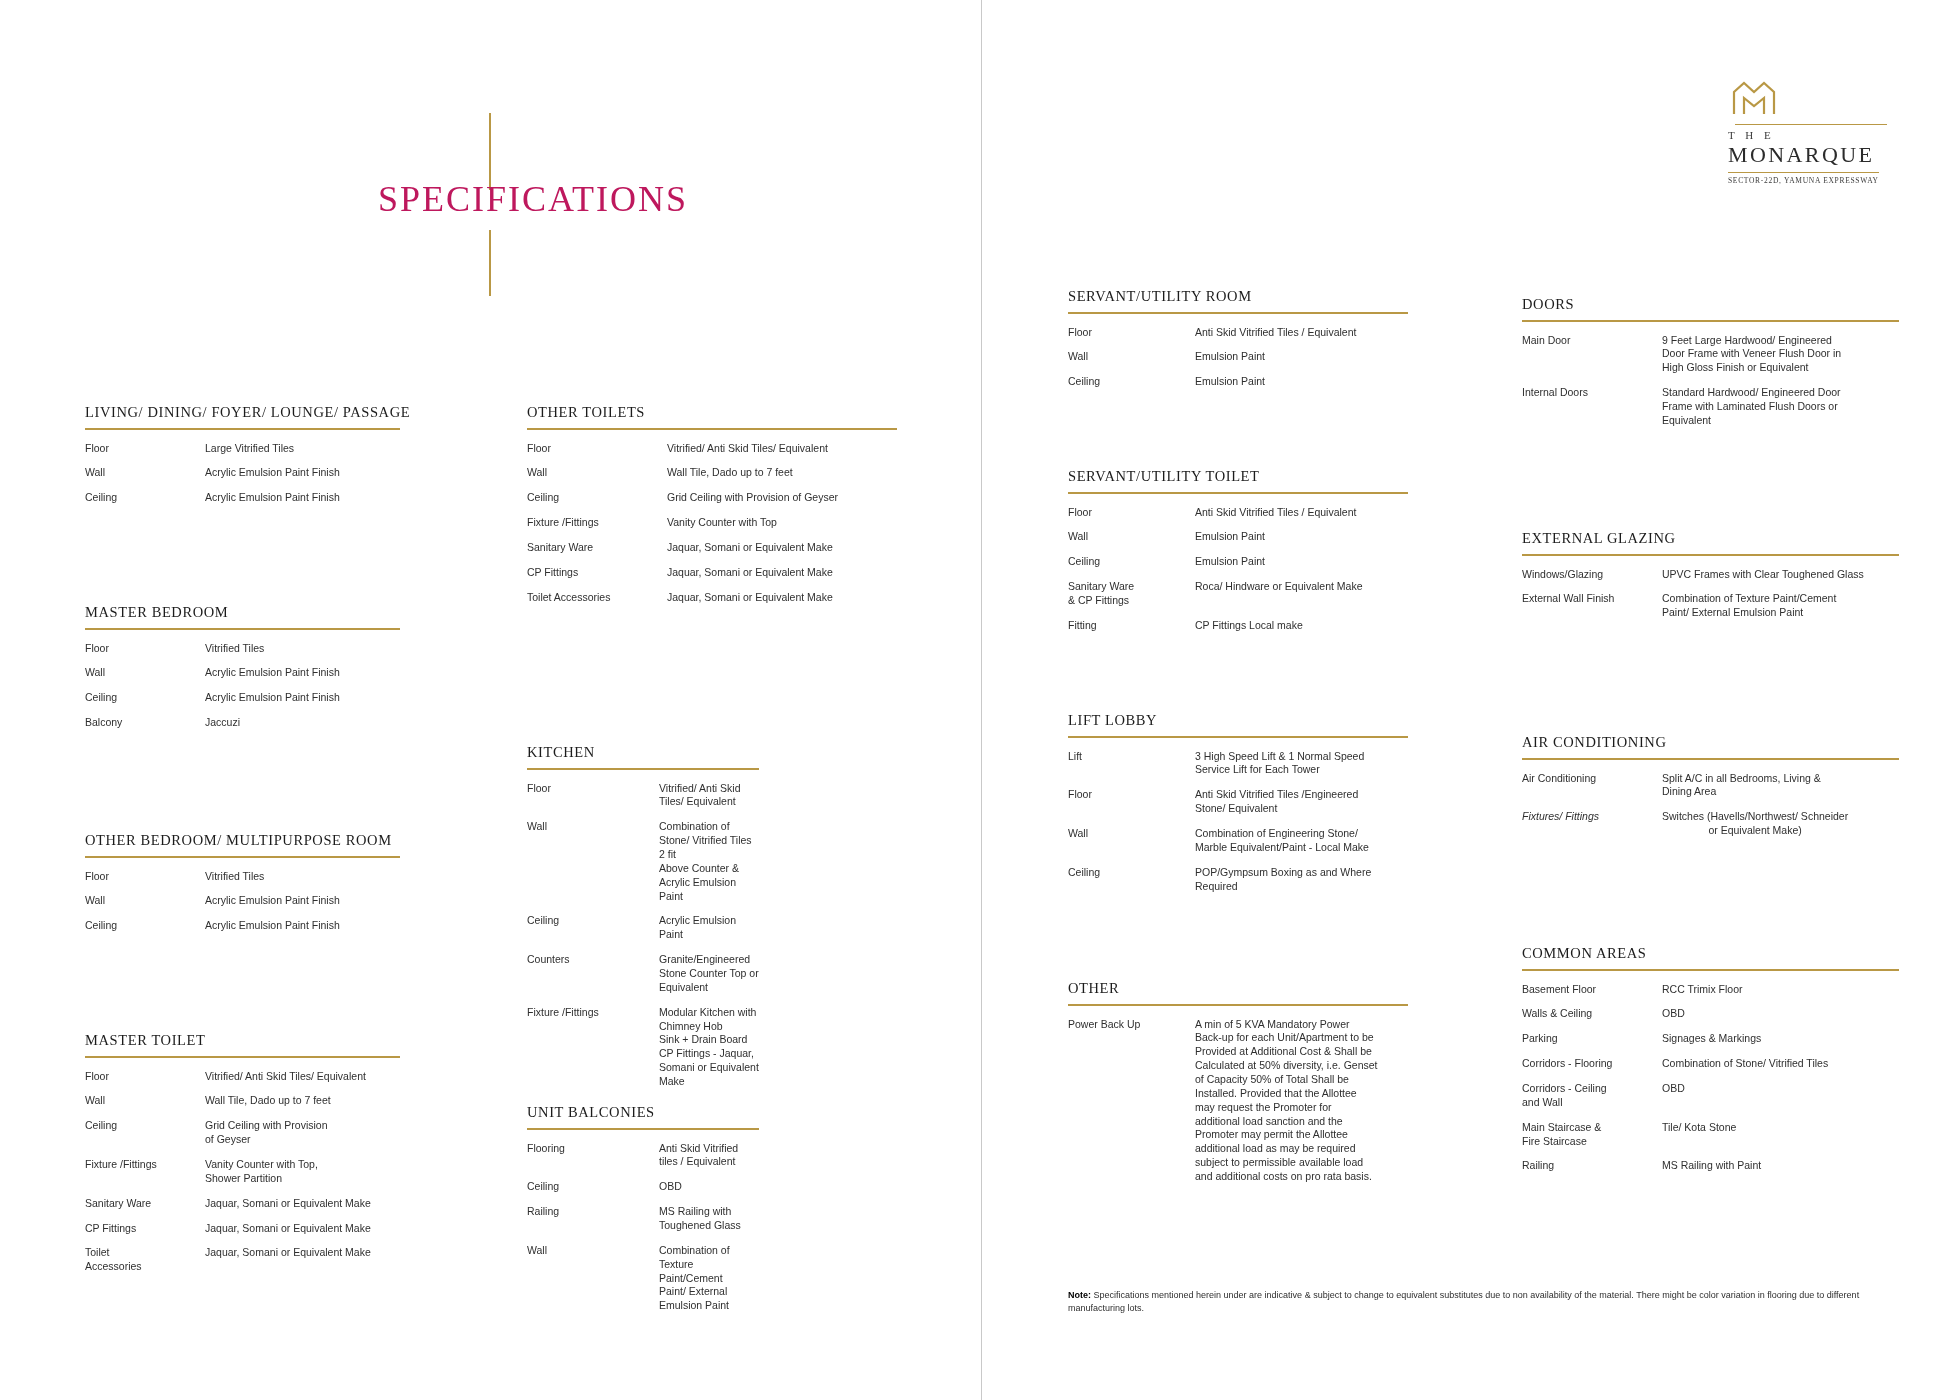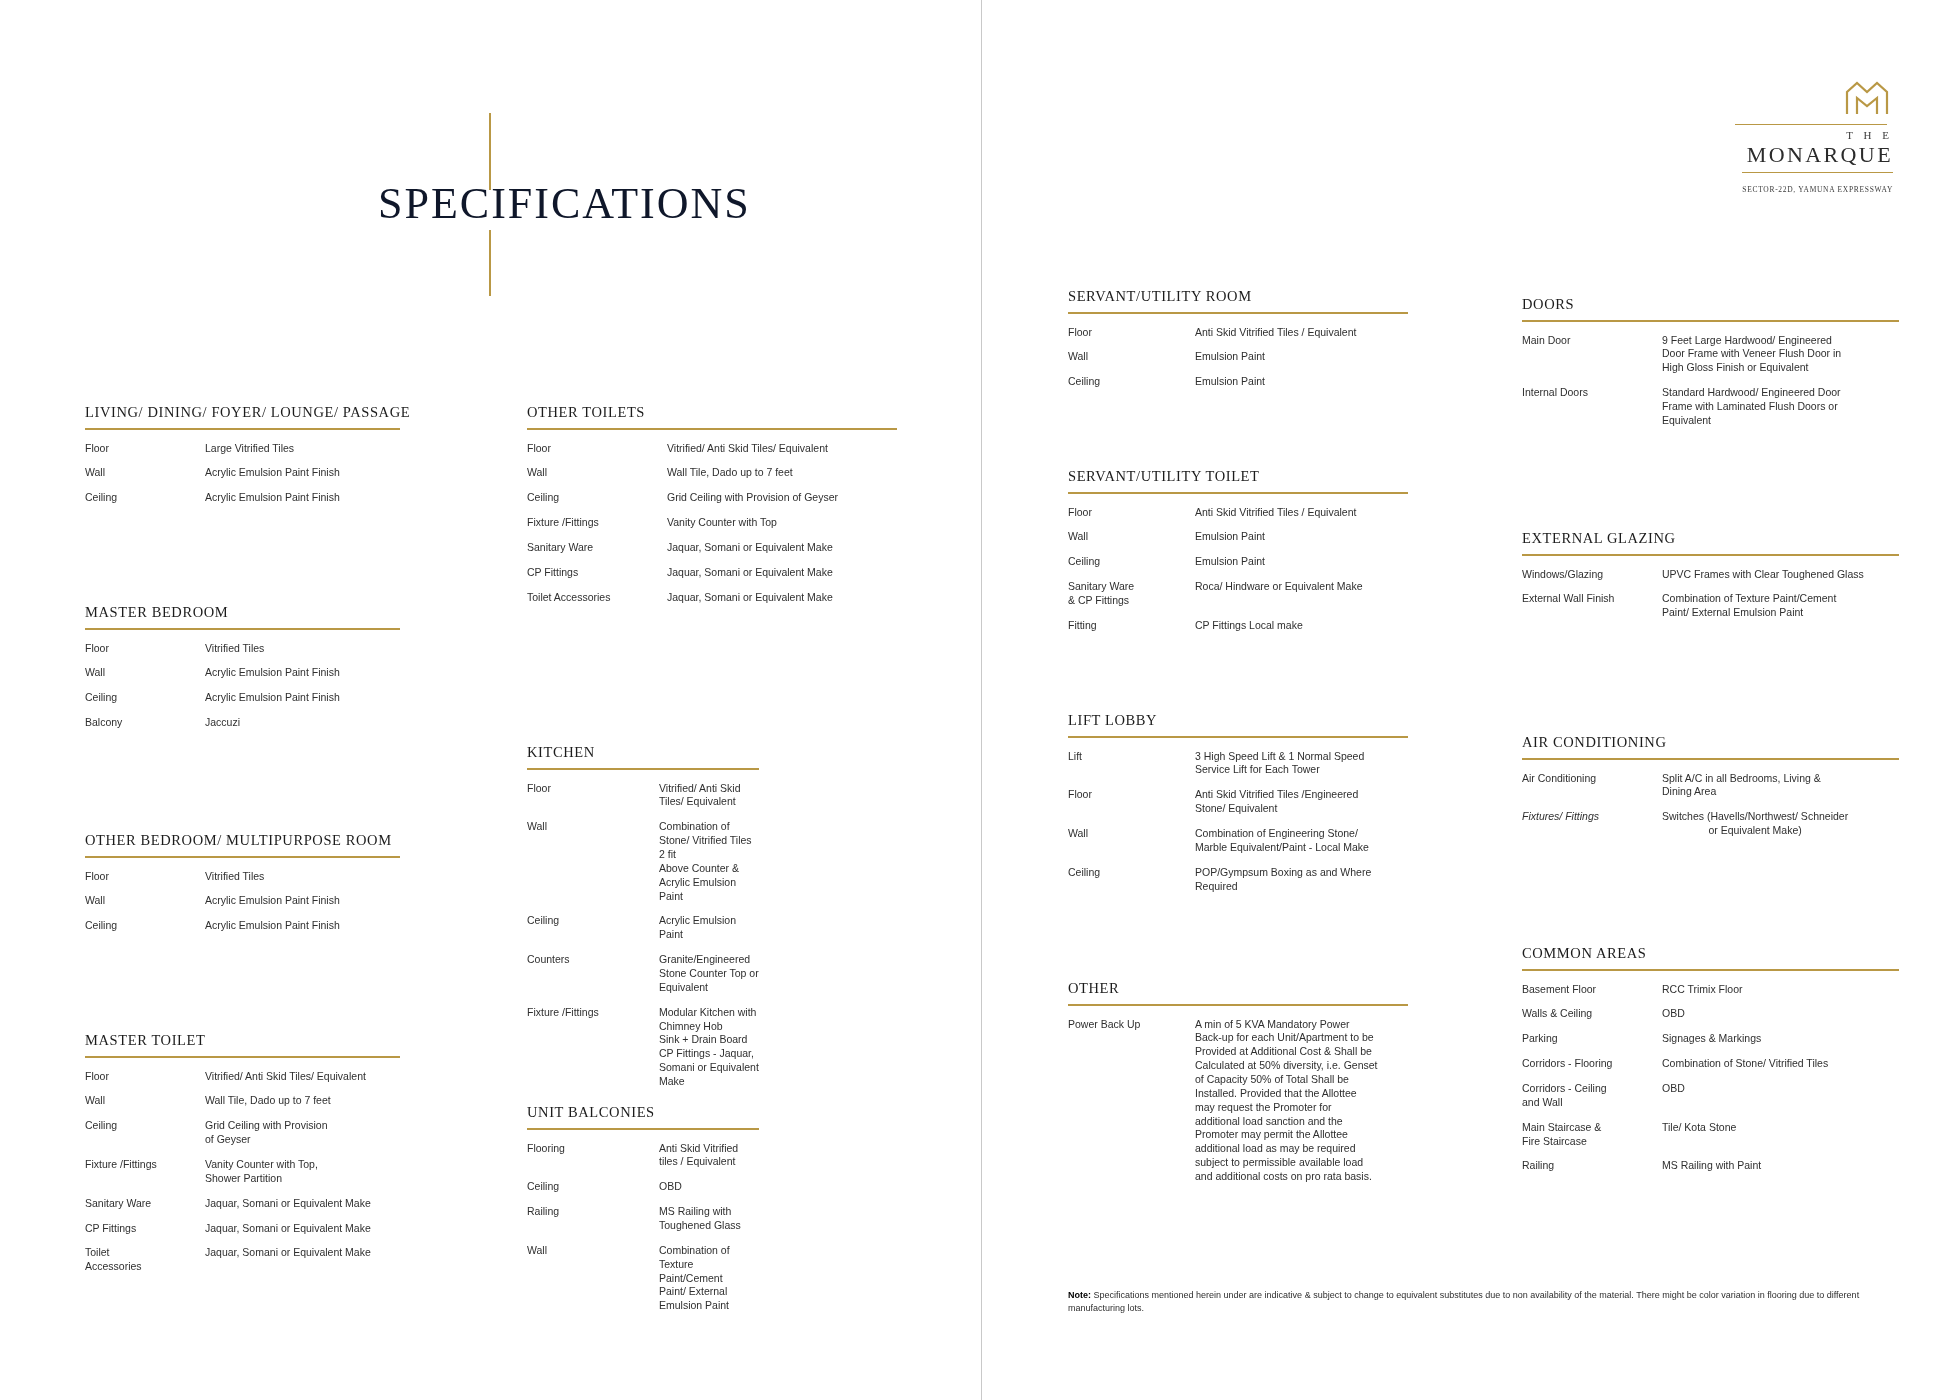--- a/index.html
+++ b/index.html
@@ -35,32 +35,32 @@
     width: 2px;
     background: #b99845;
   }
   .title-rule.top { top: 113px; height: 77px; }
   .title-rule.bottom { top: 230px; height: 66px; }
   .spec-title {
     position: absolute;
     left: 378px;
     top: 178px;
     font-family: "Liberation Serif", serif;
-    font-size: 44px;
+    font-size: 36px;
     letter-spacing: 2.0px;
-    color: #0f172a;
+    color: #be185d;
     white-space: nowrap;
   }
   
   .logo {
     position: absolute;
     left: 1728px;
     top: 78px;
     width: 165px;
-    text-align: right;
+    text-align: left;
   }
   .logo-mark { display: block; margin: 0 auto 4px; }
   .logo-rule {
     height: 1px;
     background: #b99845;
     width: 152px;
     margin: 3px auto 4px;
   }
   .logo-the {
     font-family: "Liberation Serif", serif;
@@ -75,21 +75,21 @@
     color: #2b2b2b;
     margin-top: 1px;
   }
   .logo-sub {
     font-family: "Liberation Serif", serif;
     font-size: 7.5px;
     letter-spacing: 0.7px;
     color: #3b3b3b;
     margin-top: 4px;
     border-top: 1px solid #b99845;
-    padding-top: 12px;
+    padding-top: 3px;
     display: inline-block;
   }
   
   .section {
     position: absolute;
   }
   .sec-head {
     font-family: "Liberation Serif", serif;
     font-size: 14.5px;
     letter-spacing: 0.6px;

